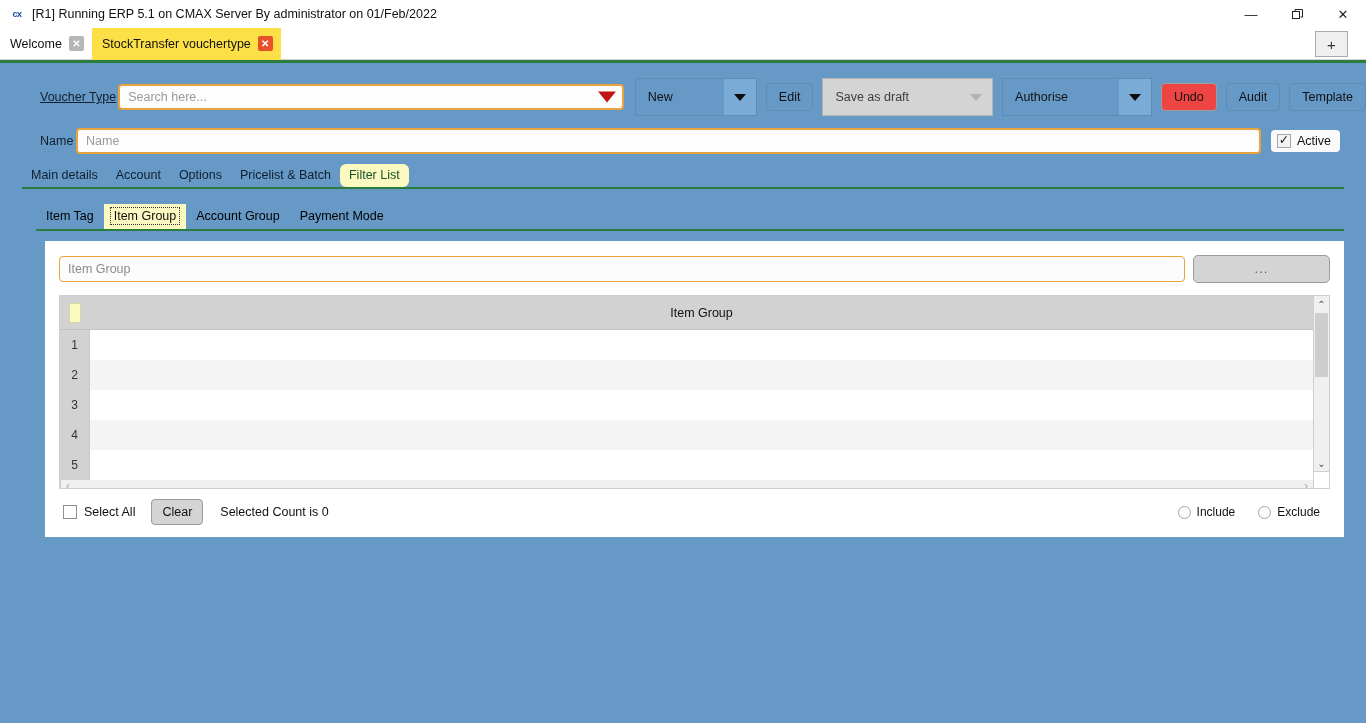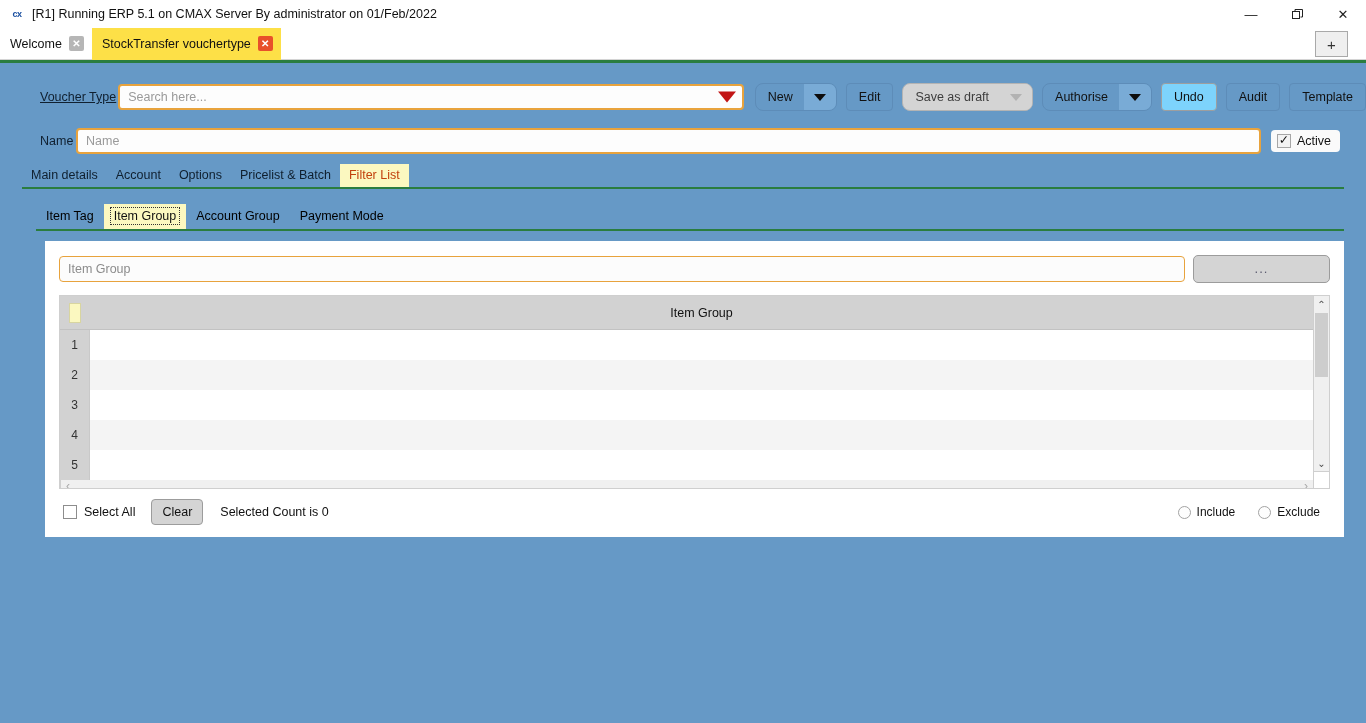--- a/index.html
+++ b/index.html
@@ -125,23 +125,23 @@
     border: 1px solid #5d8cb8;
     border-radius: 4px;
     background: #6699c6;
     color: #111; font-size: 12.5px;
     display: flex; align-items: center;
     padding: 0 12px;
     font-family: "Liberation Sans", sans-serif;
     white-space: nowrap;
   }
   .tb-split {
-    height: 28px; display: flex;
-    border: 1px solid #5d8cb8; border-radius: 8px;
-    overflow: hidden; background: #6699c6;
+    height: 38px; display: flex;
+    border: 1px solid #5d8cb8; border-radius: 0;
+    overflow: hidden; background: #6699c6; gap: 40px;
   }
   .tb-split .sp-label {
     display: flex; align-items: center;
     padding: 0 11px 0 12px;
     font-size: 12.5px; color: #111;
     white-space: nowrap;
   }
   .tb-split .sp-arrow {
     width: 32px;
     background: #79abd6;
@@ -158,21 +158,21 @@
     border-left: 6px solid transparent;
     border-right: 6px solid transparent;
     border-top: 7px solid #b2b2b2;
   }
   .tb-split.disabled {
     background: #d4d4d4; border-color: #b4b4b4;
   }
   .tb-split.disabled .sp-label { color: #3d3d3d; }
   .tb-split.disabled .sp-arrow { background: #d4d4d4; }
   .tb-btn.light {
-    background: #7dd3fc; border-color: #9e9e9e;
+    background: #ef4444; border-color: #9e9e9e;
   }
 
   
   .row-name {
     display: flex; align-items: center;
     padding: 9px 0 0 40px;
     height: 42px;
   }
   .lbl-name { width: 36px; }
   .name-field {
@@ -211,21 +211,22 @@
     height: 26px;
     margin-top: 4px;
   }
   .ptab {
     font-size: 12.5px; color: #0f1f2e;
     padding: 4px 9px 5px 9px;
     white-space: nowrap;
   }
   .ptab.active {
     background: #fbf8c0;
-    color: #c2410c;
+    color: #14532d;
+    border-radius: 6px;
   }
   .tabs-rule {
     height: 2px; background: #2a7d3f;
     margin: 0 22px 0 22px;
   }
 
   
   .tabs-sub {
     display: flex; align-items: flex-end;
     padding-left: 36px;

